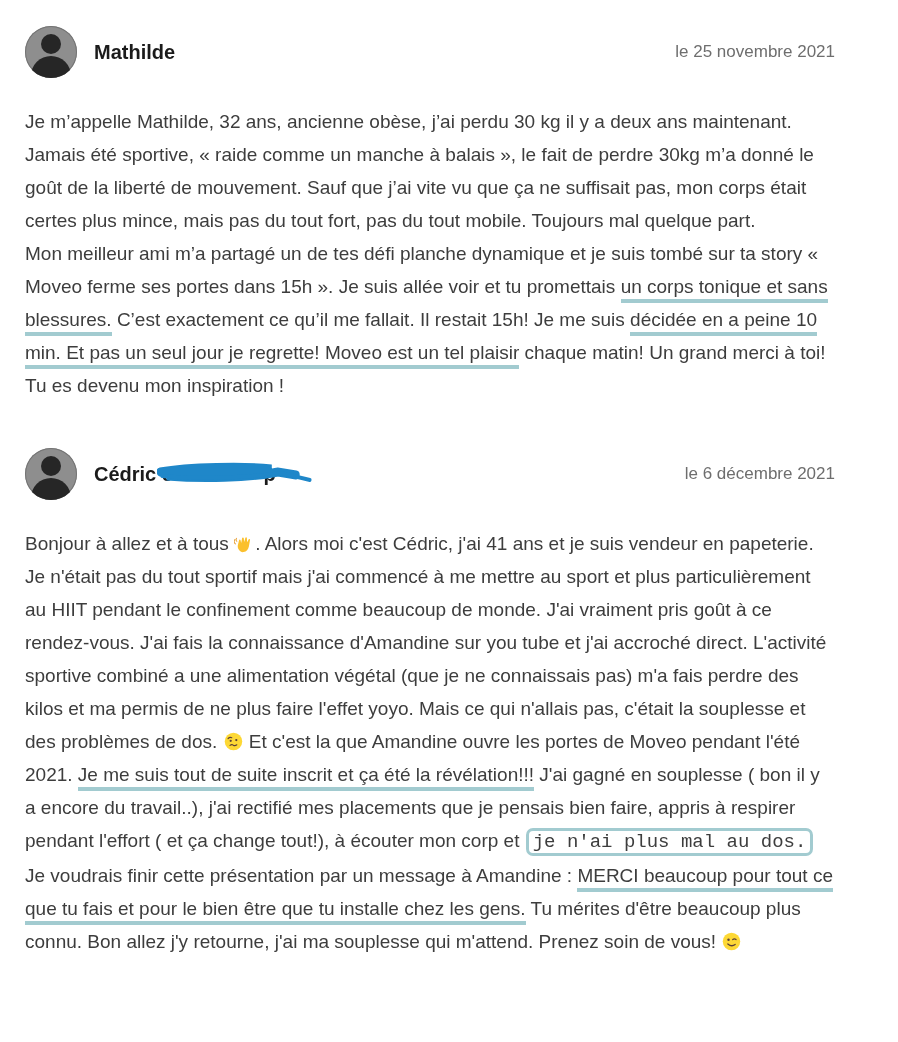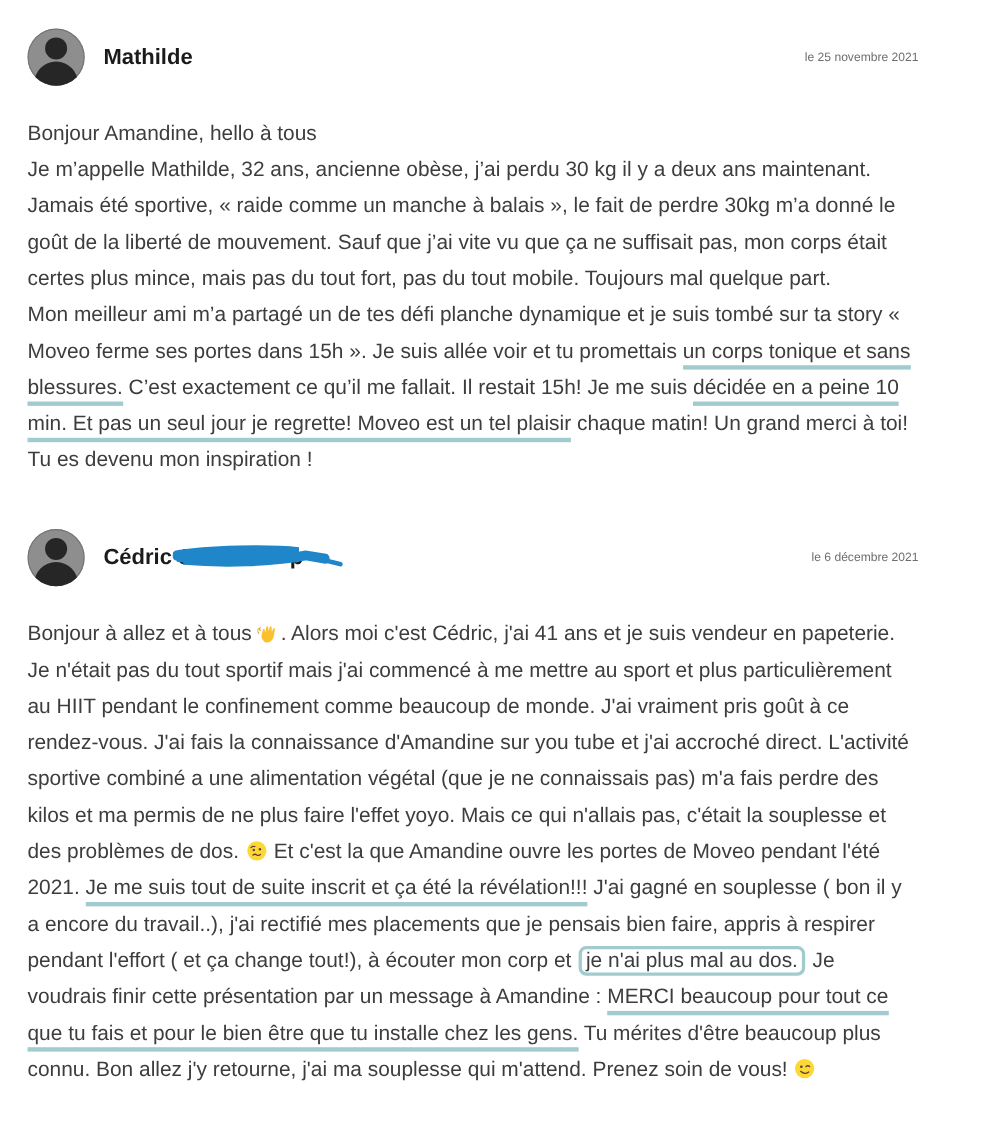--- a/index.html
+++ b/index.html
@@ -18,25 +18,25 @@
   }
   .avatar::before{
     content:"";position:absolute;left:50%;top:8px;transform:translateX(-50%);
     width:20px;height:20px;border-radius:50%;background:#262626;
   }
   .avatar::after{
     content:"";position:absolute;left:50%;top:30px;transform:translateX(-50%);
     width:40px;height:26px;border-radius:20px 20px 0 0;background:#262626;
   }
   .author{font-size:20px;font-weight:bold;color:#1b1b1b;white-space:nowrap;}
-  .date{margin-left:auto;font-size:11px;color:#6e6e6e;text-align:right;}
+  .date{margin-left:auto;font-size:17px;color:#6e6e6e;text-align:right;}
   .comment-body{margin-top:27px;font-size:19px;line-height:33px;}
   .para{margin:0;}
   .hl{border-bottom:4px solid #a2cbd0;padding-bottom:2px;}
-  .boxed{border:3px solid #a2cbd0;border-radius:7px;padding:0 4px;margin:18px 1px;}
+  .boxed{border:3px solid #a2cbd0;border-radius:7px;padding:0 4px;margin:18px 1px;font-family:Liberation Mono, monospace;}
   .emoji{display:inline-block;width:21px;height:21px;vertical-align:-4px;}
   .surname-wrap{position:relative;display:inline-block;margin-left:6px;}
   .surname-gap{display:inline-block;width:90px;}
   .scribble{
     position:absolute;left:-5px;top:50%;transform:translateY(-54%);
     width:calc(100% + 42px);height:26px;pointer-events:none;
   }
 </style>
 </head>
 <body>
@@ -45,21 +45,20 @@
   <div id="comments-root">
   <div class="comment">
     <div class="comment-header">
       <div class="avatar"></div>
       <div class="author">
         <span class="author-first">Mathilde</span>
       </div>
       <div class="date">le 25 novembre 2021</div>
     </div>
     <div class="comment-body">
-          <p class="para"><span class="txt">Bonjour Amandine, hello à tous</span></p>
           <p class="para"><span class="txt">Je m’appelle Mathilde, 32 ans, ancienne obèse, j’ai perdu 30 kg il y a deux ans maintenant. Jamais été sportive, « raide comme un manche à balais », le fait de perdre 30kg m’a donné le goût de la liberté de mouvement. Sauf que j’ai vite vu que ça ne suffisait pas, mon corps était certes plus mince, mais pas du tout fort, pas du tout mobile. Toujours mal quelque part.</span></p>
           <p class="para"><span class="txt">Mon meilleur ami m’a partagé un de tes défi planche dynamique et je suis tombé sur ta story « Moveo ferme ses portes dans 15h ». Je suis allée voir et tu promettais </span><span class="hl">un corps tonique et sans blessures.</span><span class="txt"> C’est exactement ce qu’il me fallait. Il restait 15h! Je me suis </span><span class="hl">décidée en a peine 10 min. Et pas un seul jour je regrette! Moveo est un tel plaisir</span><span class="txt"> chaque matin! Un grand merci à toi! Tu es devenu mon inspiration !</span></p>
         </div>
   </div>
 
   <div class="comment">
     <div class="comment-header">
       <div class="avatar"></div>
       <div class="author">
         <span class="author-first">Cédric</span><span class="surname-wrap">

